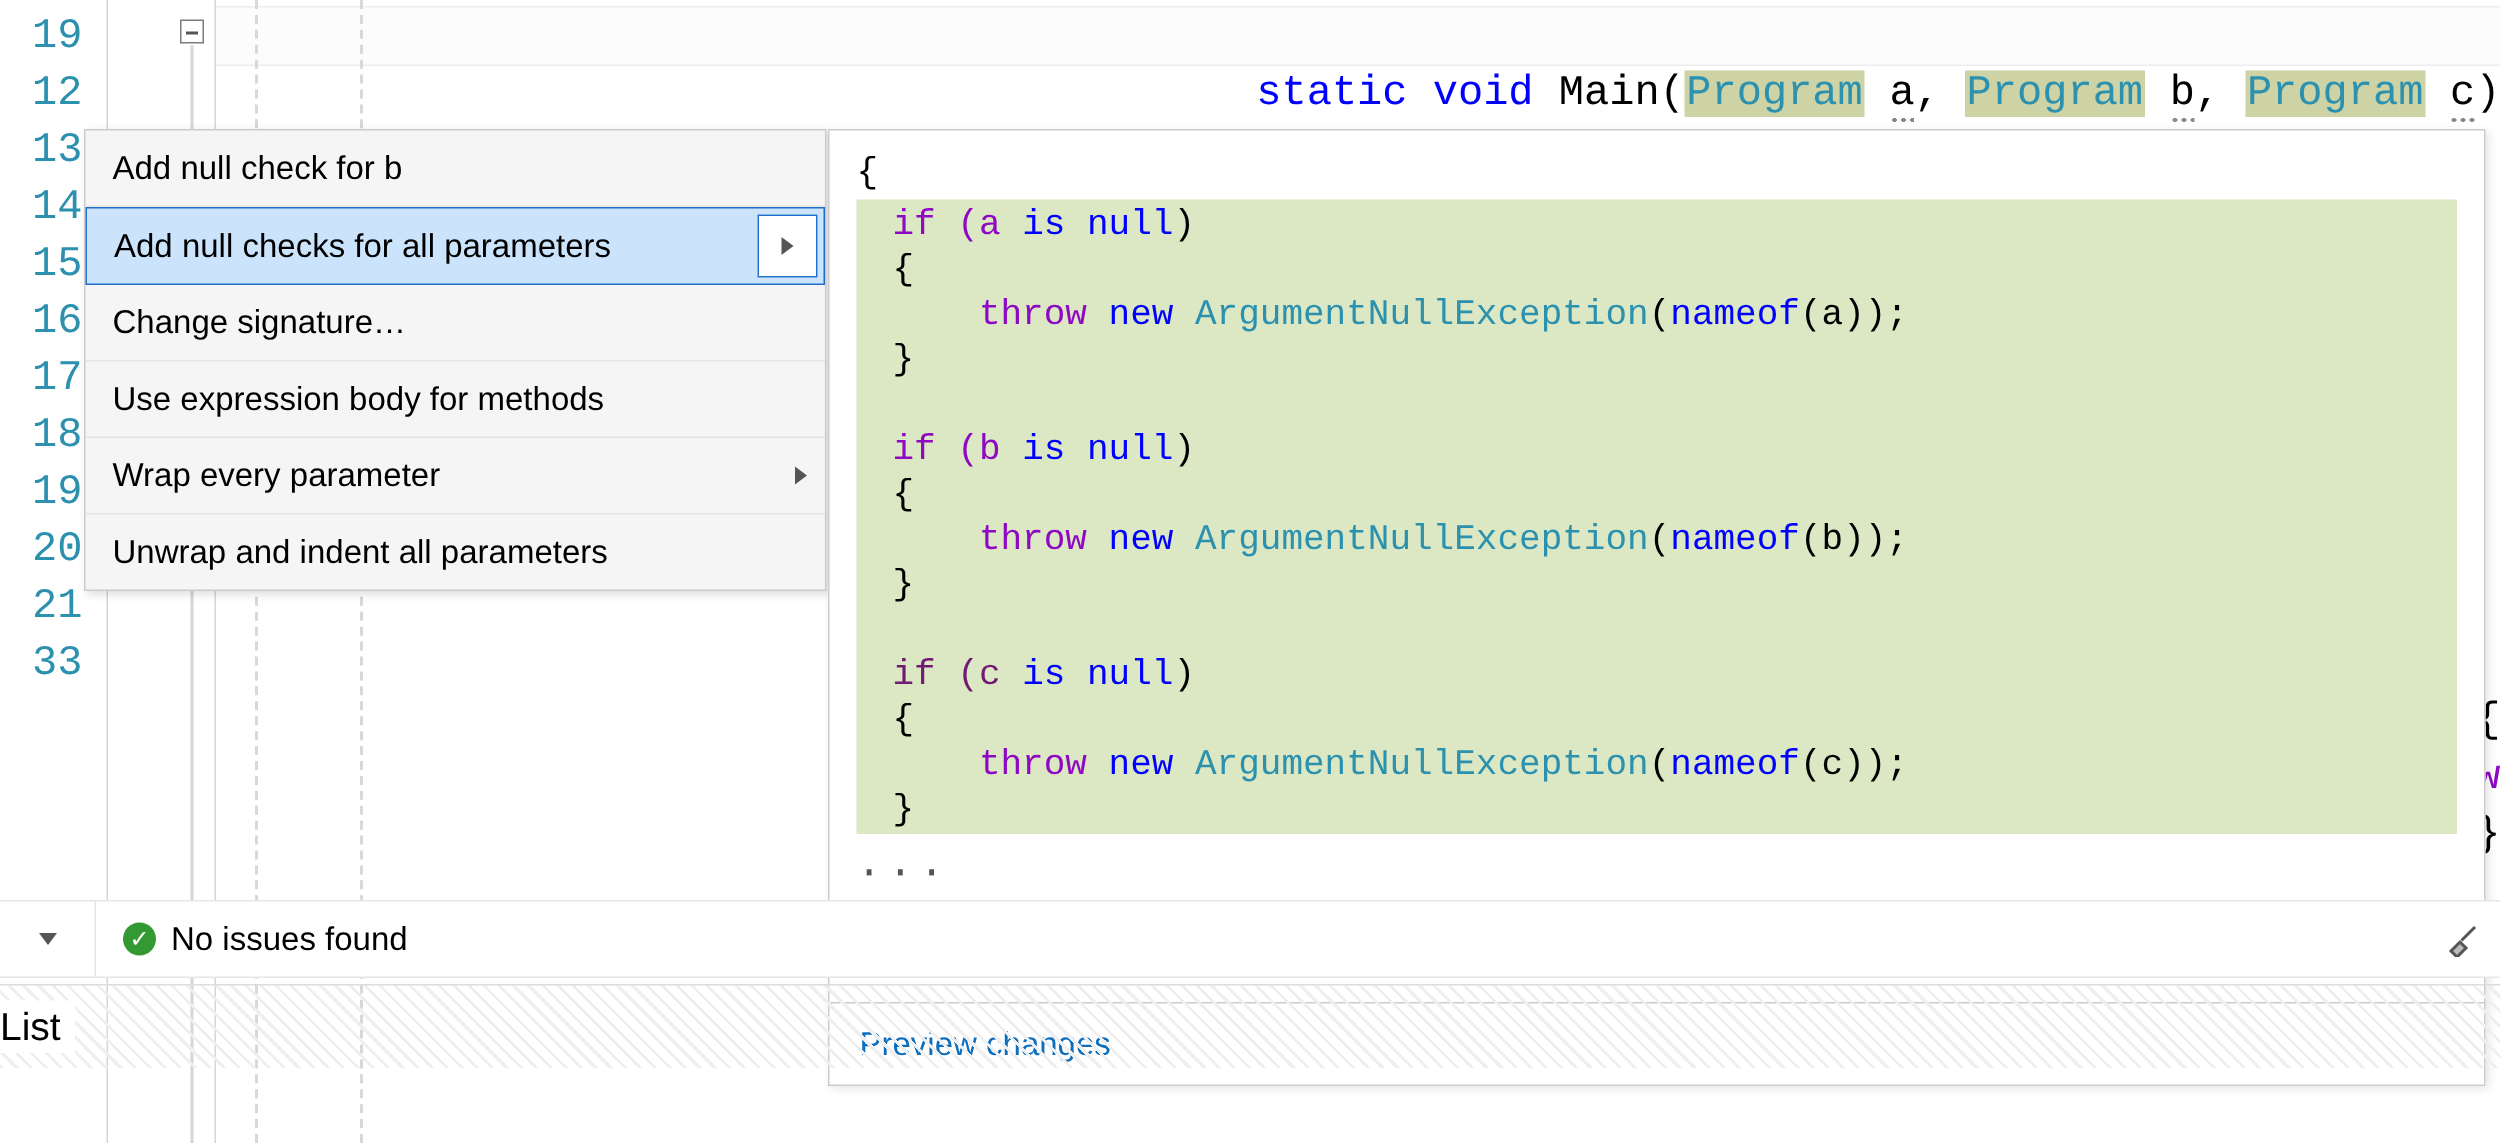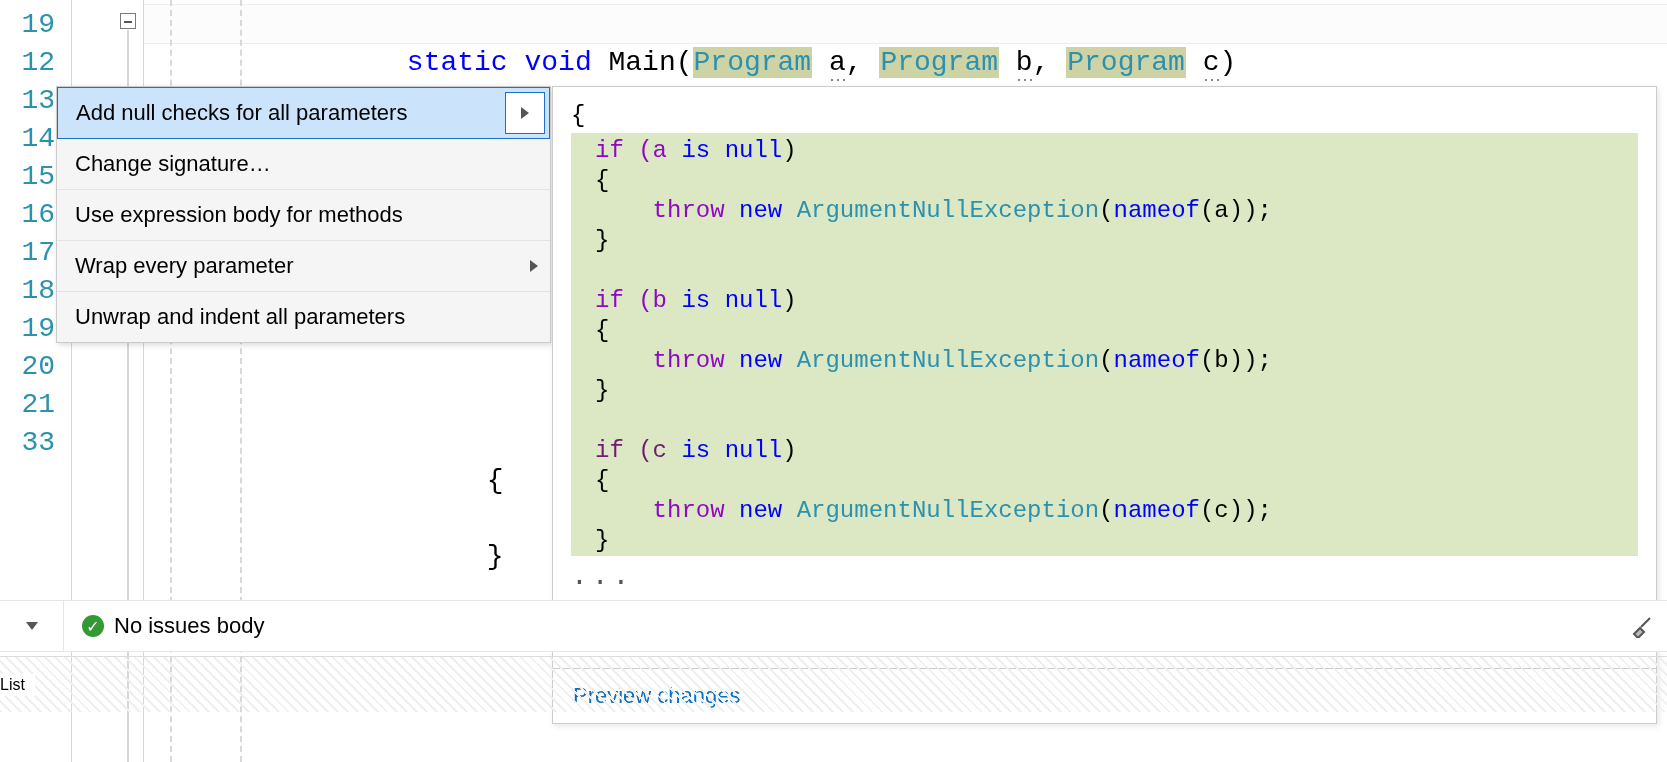--- a/index.html
+++ b/index.html
@@ -74,24 +74,25 @@
     width: 2px;
     background: var(--gutter-line);
   }
   .indent-guide {
     position: absolute;
     top: 0; bottom: 0;
     border-left: 2px dashed var(--indent-guide);
   }
   .code-line-row {
     position: absolute;
-    left: 144px; right: 0;
+    left: 159px; right: 0;
     height: 38px;
     padding-left: 12px;
     white-space: pre;
+    text-align: right;
   }
   .current-line-bg {
     position: absolute;
     left: 144px; right: 0; top: 4px; height: 40px;
     background: #fcfcfc;
     border-top: 1px solid #ededed;
     border-bottom: 1px solid #ededed;
   }
   .kw { color: var(--kw-blue); }
   .ty { color: var(--type-teal); }
@@ -225,21 +226,21 @@
   }
   
   .toolwin-strip {
     position: absolute;
     left: 0; right: 0; top: 656px; height: 56px;
     border-top: 1px solid #dcdcdc;
     background:
       repeating-linear-gradient(45deg, #efefef 0 2px, transparent 2px 7px);
     display: flex; align-items: center;
     font-family: "Segoe UI", sans-serif;
-    font-size: 16px;
+    font-size: 26px;
   }
   .toolwin-strip .label { background: #fff; padding: 2px 10px 2px 0; }
 </style>
 </head>
 <body>
 
 <div class="workspace">
 
   <div class="editor">
     <div class="current-line-bg"></div>
@@ -278,20 +279,23 @@
     <div class="code-line-row" style="top:462px">
       <span style="display:inline-block;width:300px"></span><span class="thr">throw</span>
     </div>
 
     <div class="code-line-row" style="top:500px">
       <span style="display:inline-block;width:230px"></span><span>}</span>
     </div>
   </div>
 
   <div class="qa-menu">
+    <div class="qa-item">
+      <span>Add null check for b</span>
+    </div>
     <div class="qa-item selected">
       <span>Add null checks for all parameters</span>
       <div class="expander">
         <div class="arrow"></div>
       </div>
     </div>
     <div class="qa-item">
       <span>Change signature…</span>
     </div>
     <div class="qa-item">
@@ -331,21 +335,21 @@
   </div>
 
   <div class="status-strip">
     <div class="nav-dropdown">
       <div class="chev"></div>
     </div>
     <div class="health">
       <div class="ok-icon">
           <span>✓</span>
         </div>
-      <span>No issues body</span>
+      <span>No issues found</span>
     </div>
     <div class="brush-icon-slot">
       <svg width="24" height="24" viewBox="0 0 24 24">
         <path d="M4 20 L10 14 L14 18 L8 24 Z M11 13 L20 4" stroke="#555" stroke-width="2" fill="#bbb"></path>
       </svg>
     </div>
   </div>
 
   <div class="toolwin-strip">
     <span class="label">List</span>

